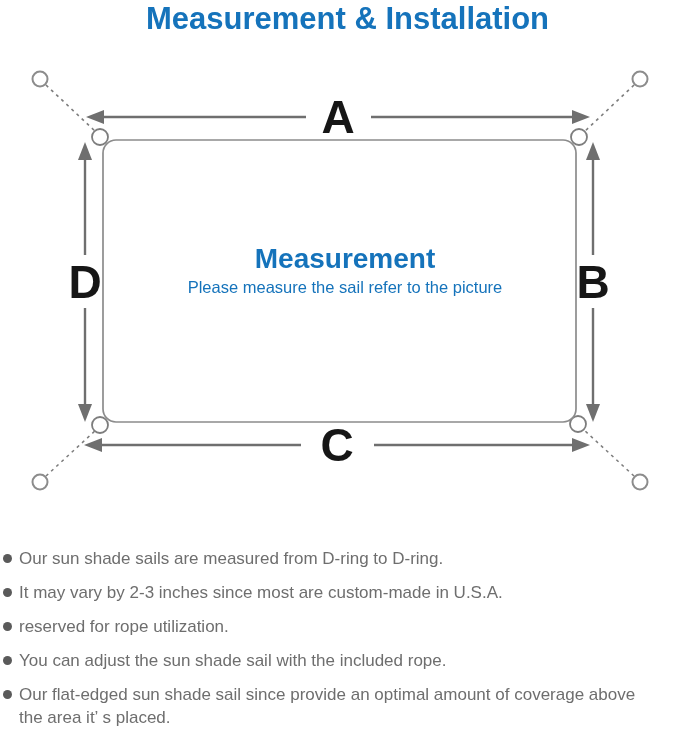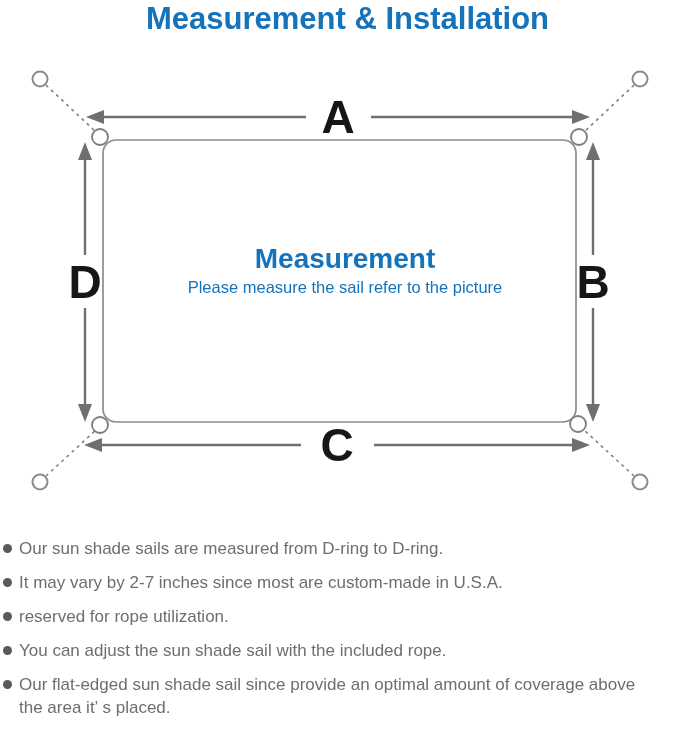--- a/index.html
+++ b/index.html
@@ -32,20 +32,21 @@
     width: 679px;
     list-style: none;
   }
   .bullet-item {
     position: relative;
     padding-left: 19px;
     margin-bottom: 11px;
     font-size: 17px;
     line-height: 23px;
     color: #6e6e6e;
+    margin-top: 10px;
   }
   .bullet-item:last-child { margin-bottom: 0; }
   .bullet-dot {
     position: absolute;
     left: 3px; top: 7px;
     width: 9px; height: 9px;
     border-radius: 50%;
     background: #5a5a5a;
   }
   .bullet-line { white-space: nowrap; }
@@ -138,21 +139,21 @@
 </div>
 
 <ul class="bullet-list">
   <li class="bullet-item">
     <span class="bullet-dot"></span>
     <div class="bullet-line">Our sun shade sails are measured from D-ring to D-ring.</div>
 
   </li>
   <li class="bullet-item">
     <span class="bullet-dot"></span>
-    <div class="bullet-line">It may vary by 2-7 inches since most are custom-made in U.S.A.</div>
+    <div class="bullet-line">It may vary by 2-3 inches since most are custom-made in U.S.A.</div>
 
   </li>
   <li class="bullet-item">
     <span class="bullet-dot"></span>
     <div class="bullet-line">reserved for rope utilization.</div>
   </li>
   <li class="bullet-item">
     <span class="bullet-dot"></span>
     <div class="bullet-line">You can adjust the sun shade sail with the included rope.</div>
 

